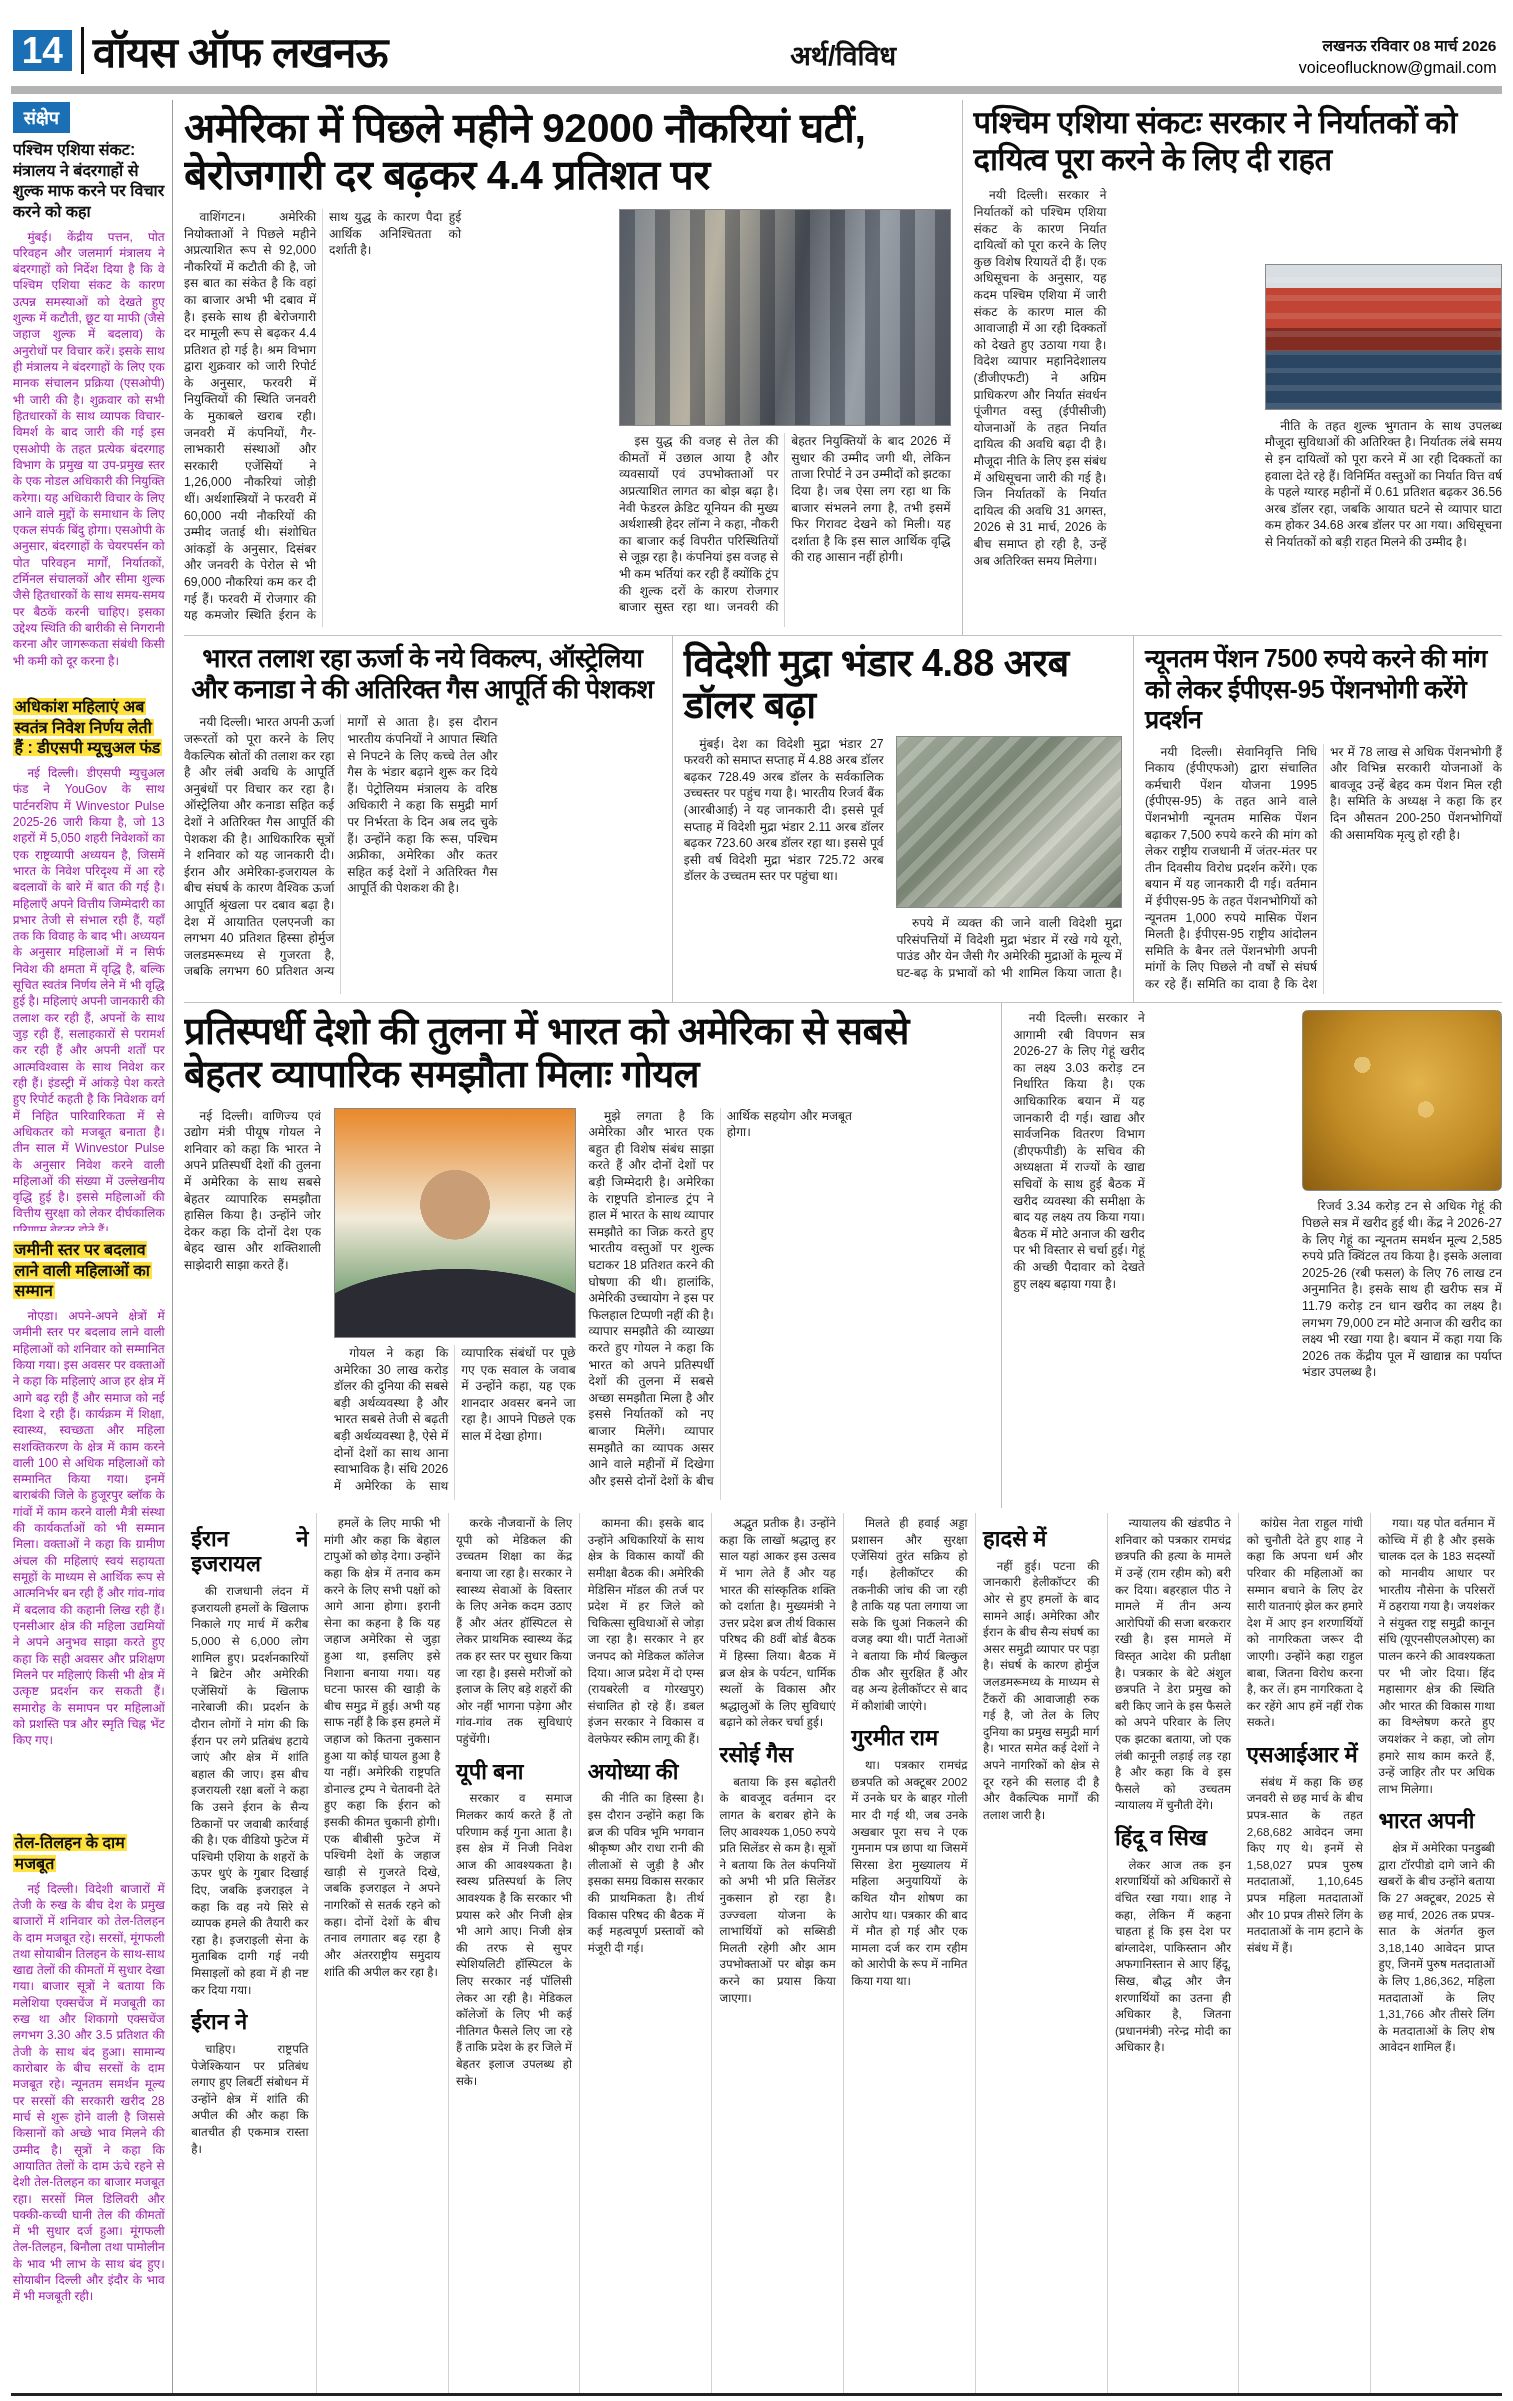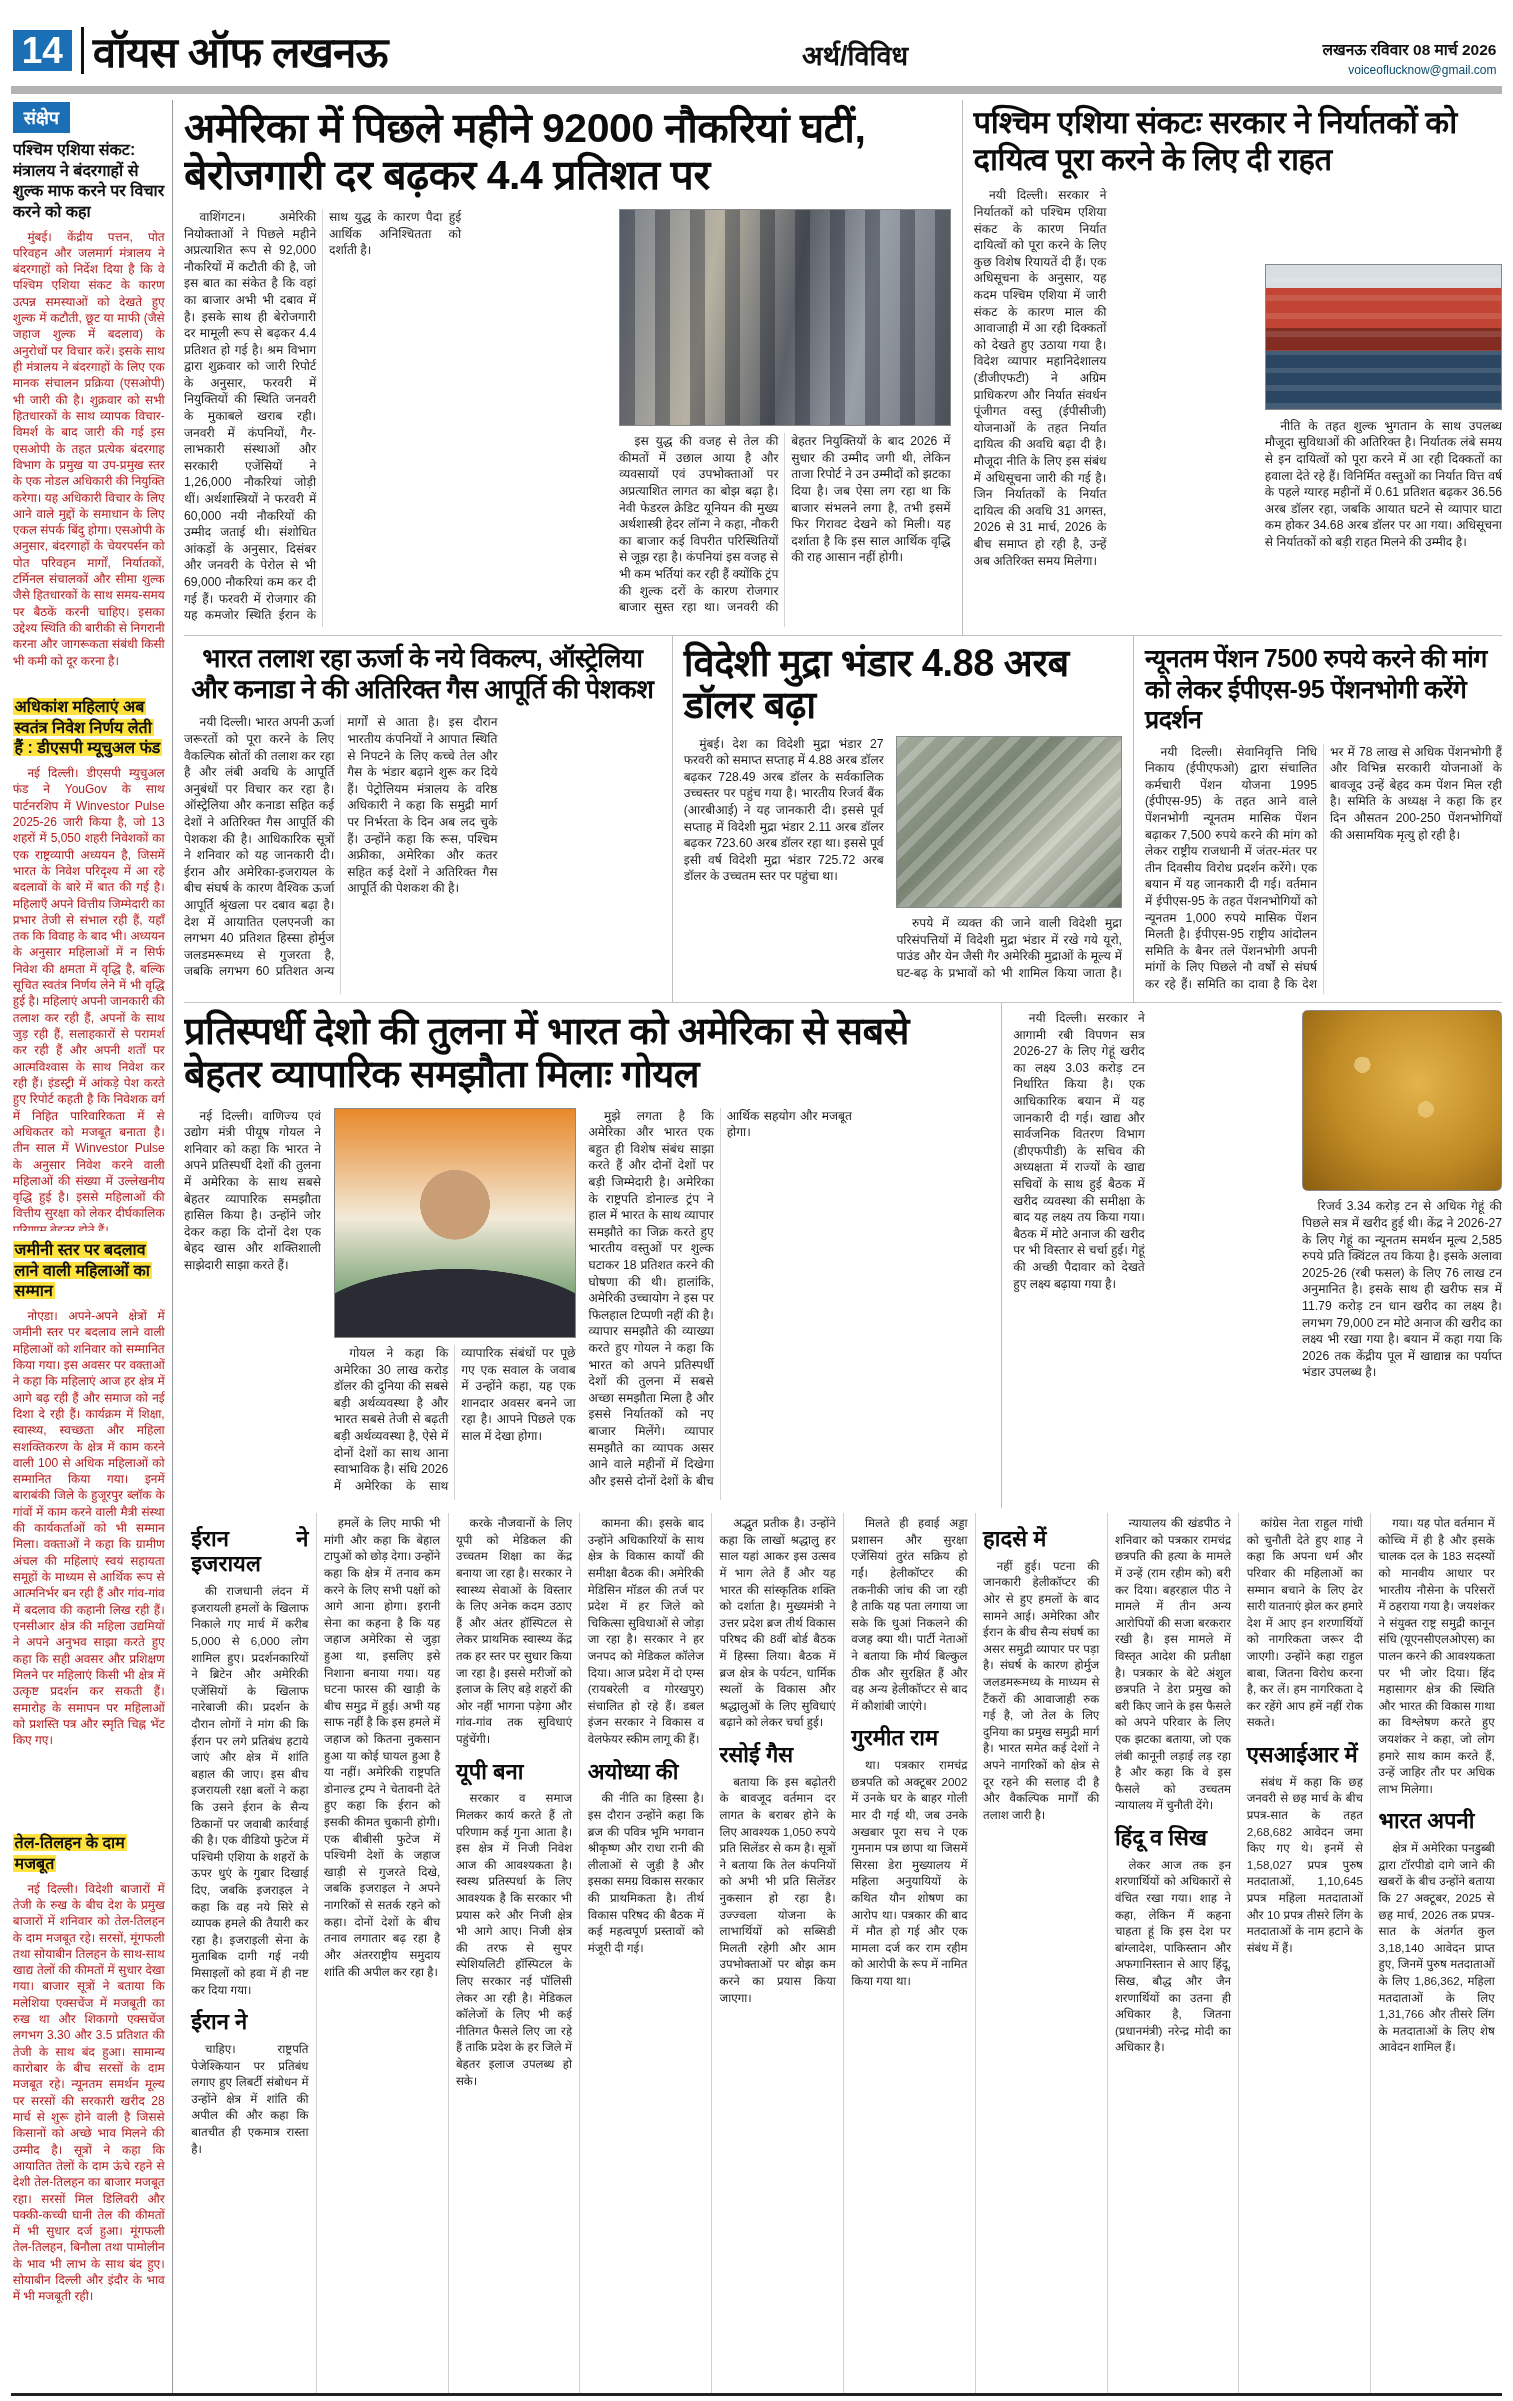--- a/index.html
+++ b/index.html
@@ -11,34 +11,34 @@
   }
   
   .masthead{ display:flex; align-items:flex-end; justify-content:space-between; height:77px; padding:3.7px 5.5px 5.5px 1.8px; }
   .mast-left{ display:flex; align-items:center; gap:9px; }
   .pageno{ background:#1a6fb5; color:#fff; font-size:37px; font-weight:800; padding:1.8px 9px; line-height:1; }
   .mast-sep{ width:2.7px; height:47px; background:#111; }
   .paper-title{ font-size:42px; font-weight:900; letter-spacing:-0.9px; color:#0d0d0d; }
   .mast-center{ font-size:27px; font-weight:800; padding-bottom:5.5px; }
   .mast-right{ text-align:right; padding-bottom:1.8px; }
   .dateline{ font-size:15.5px; font-weight:700; }
-  .email{ font-size:12px; color:#0c4a6e; margin-top:2.7px; }
+  .email{ font-size:16px; color:#000000; margin-top:2.7px; }
   .gray-rule{ height:8.2px; background:#b3b3b3; margin:1.8px 0 5.5px 0; }
 
   
   .content{ display:flex; height:2293px; }
   .sidebar{ width:162px; flex:0 0 162px; border-right:0.9px solid #999; padding:0 7.3px 0 1.8px; overflow:hidden; }
   .main{ flex:1; padding-left:11px; display:flex; flex-direction:column; overflow:hidden; }
 
   
   .kicker{ background:#1a6fb5; color:#fff; font-size:18px; font-weight:800; padding:3.7px 11px; display:inline-block; margin:1.8px 0 7.3px 0; }
   .side-item{ overflow:hidden; margin-bottom:9px; }
   .side-item h3{ font-size:16px; line-height:1.28; font-weight:800; margin-bottom:6.4px; }
   .side-item h3 .hl{ background:#ffe23e; padding:0 1.8px; -webkit-box-decoration-break:clone; box-decoration-break:clone; }
-  .side-item p{ font-size:12px; line-height:1.36; text-align:justify; text-indent:14.6px; color:#b91c1c; }
+  .side-item p{ font-size:12px; line-height:1.36; text-align:justify; text-indent:14.6px; color:#a21caf; }
 
   
   .row{ display:flex; overflow:hidden; }
   .row + .row{ border-top:0.9px solid #c2c2c2; }
   article{ overflow:hidden; }
   article + article{ border-left:0.9px solid #bdbdbd; }
   .hline{ font-weight:900; color:#0c0c0c; letter-spacing:-0.5px; }
   .cols{ column-gap:12.8px; column-rule:0.9px solid #d4d4d4; text-align:justify;
          font-size:12.2px; line-height:1.36; color:#1b1b1b; column-fill:auto; height:100%; overflow:hidden; }
   .cols p{ text-indent:15.5px; }

